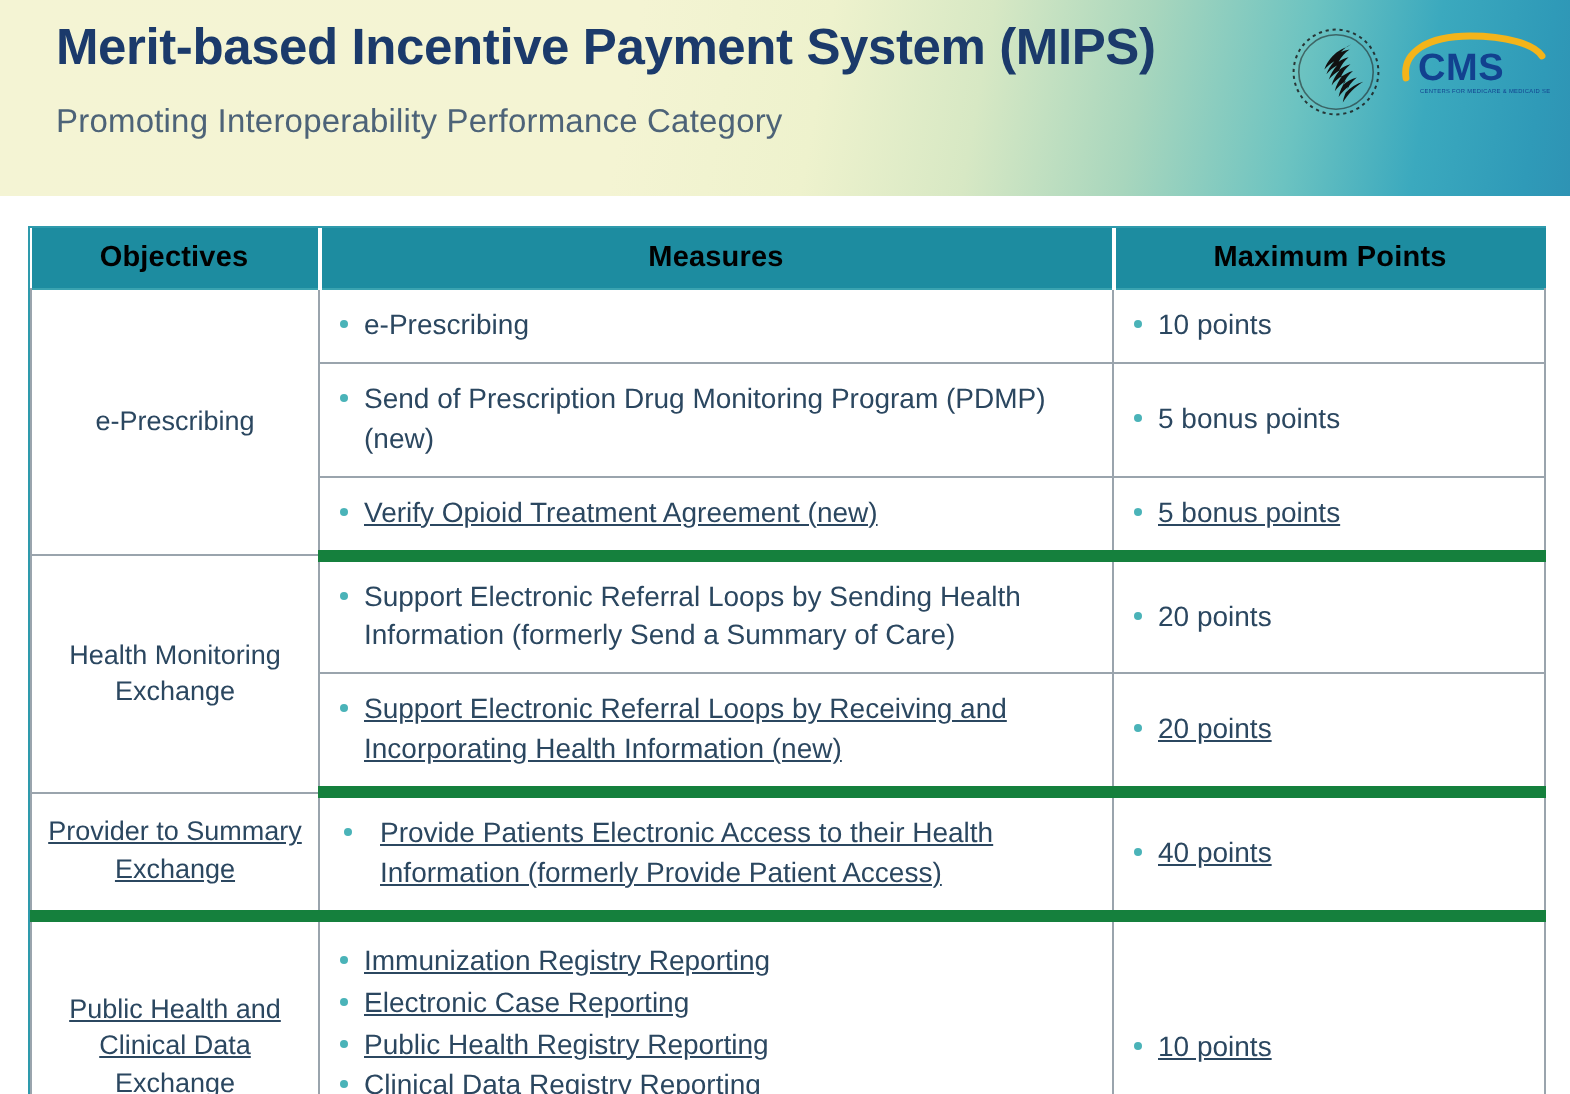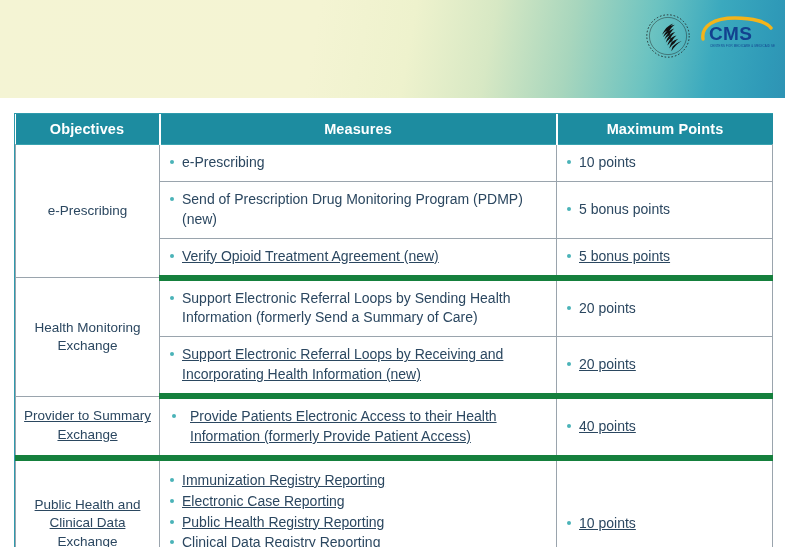--- a/index.html
+++ b/index.html
@@ -91,21 +91,21 @@
   }
 
   table.mips {
     width: 100%;
     border-collapse: collapse;
     table-layout: fixed;
   }
 
   table.mips th {
     background: #1d8ca0;
-    color: #ffffff;
+    color: #000000;
     font-size: 14.5px;
     font-weight: bold;
     text-align: center;
     padding: 7px 4px;
     border-right: 2px solid #ffffff;
     letter-spacing: 0.1px;
   }
   table.mips th:last-child { border-right: none; }
 
   table.mips td {
@@ -188,20 +188,22 @@
           <stop offset="100%" stop-color="#000" stop-opacity="1"></stop>
         </linearGradient>
         <mask id="hexmask">
           <rect x="0" y="0" width="785" height="98" fill="url(#hexfade)"></rect>
         </mask>
       </defs>
       <rect x="0" y="0" width="785" height="98" fill="url(#hexes)" mask="url(#hexmask)"></rect>
     </svg>
 
     <div class="header-text">
+      <div class="slide-title">Merit-based Incentive Payment System (MIPS)</div>
+      <div class="slide-subtitle">Promoting Interoperability Performance Category</div>
     </div>
 
     <div class="logo-zone">
 
       <svg class="hhs-seal" width="46" height="46" viewBox="0 0 46 46" aria-hidden="true">
         <circle cx="23" cy="23" r="21.2" fill="none" stroke="#1c1c1c" stroke-width="1" stroke-dasharray="1.6 1.9" opacity="0.85"></circle>
         <circle cx="23" cy="23" r="18.6" fill="none" stroke="#1c1c1c" stroke-width="0.8" opacity="0.55"></circle>
         <g fill="#111111">
           <path d="M28.5 10.5c-3.6 1.2-6.9 3.6-9.1 6.9-1.1 1.6-1.8 3.1-2.2 4.3 1.4-1.6 3.1-3 5-4.1-1.8 1.9-3.2 4.1-4 6.5 1.5-1.8 3.3-3.3 5.3-4.4-1.9 2.1-3.3 4.5-4.1 7.1 1.5-1.9 3.4-3.5 5.5-4.7-2 2.2-3.4 4.8-4.1 7.6 1.5-2 3.4-3.7 5.6-5-2 2.3-3.4 5-4 7.9 1.5-2 3.4-3.8 5.6-5.2-1.9 2.4-3.2 5.2-3.7 8.1 1.4-2.1 3.2-3.9 5.3-5.4-1.7 2.5-2.8 5.3-3.2 8.2 2.6-4.3 6.1-7.9 10.2-10.4-3.4 1-6.4 2.9-8.8 5.5 1.2-3 3.1-5.6 5.6-7.6-2.7.7-5.1 2.1-7.1 4 1.1-2.9 2.9-5.4 5.2-7.3-2.4.6-4.5 1.8-6.3 3.4 1.1-2.7 2.8-5 5-6.8-2.1.5-4 1.5-5.6 2.9 1.1-2.5 2.7-4.7 4.7-6.4-1.8.4-3.5 1.2-5 2.3 1.3-2.5 3.2-4.6 5.5-6.2-1.5.2-3 .7-4.3 1.4 1.4-1.6 3-2.9 4.9-3.8z"></path>
         </g>

